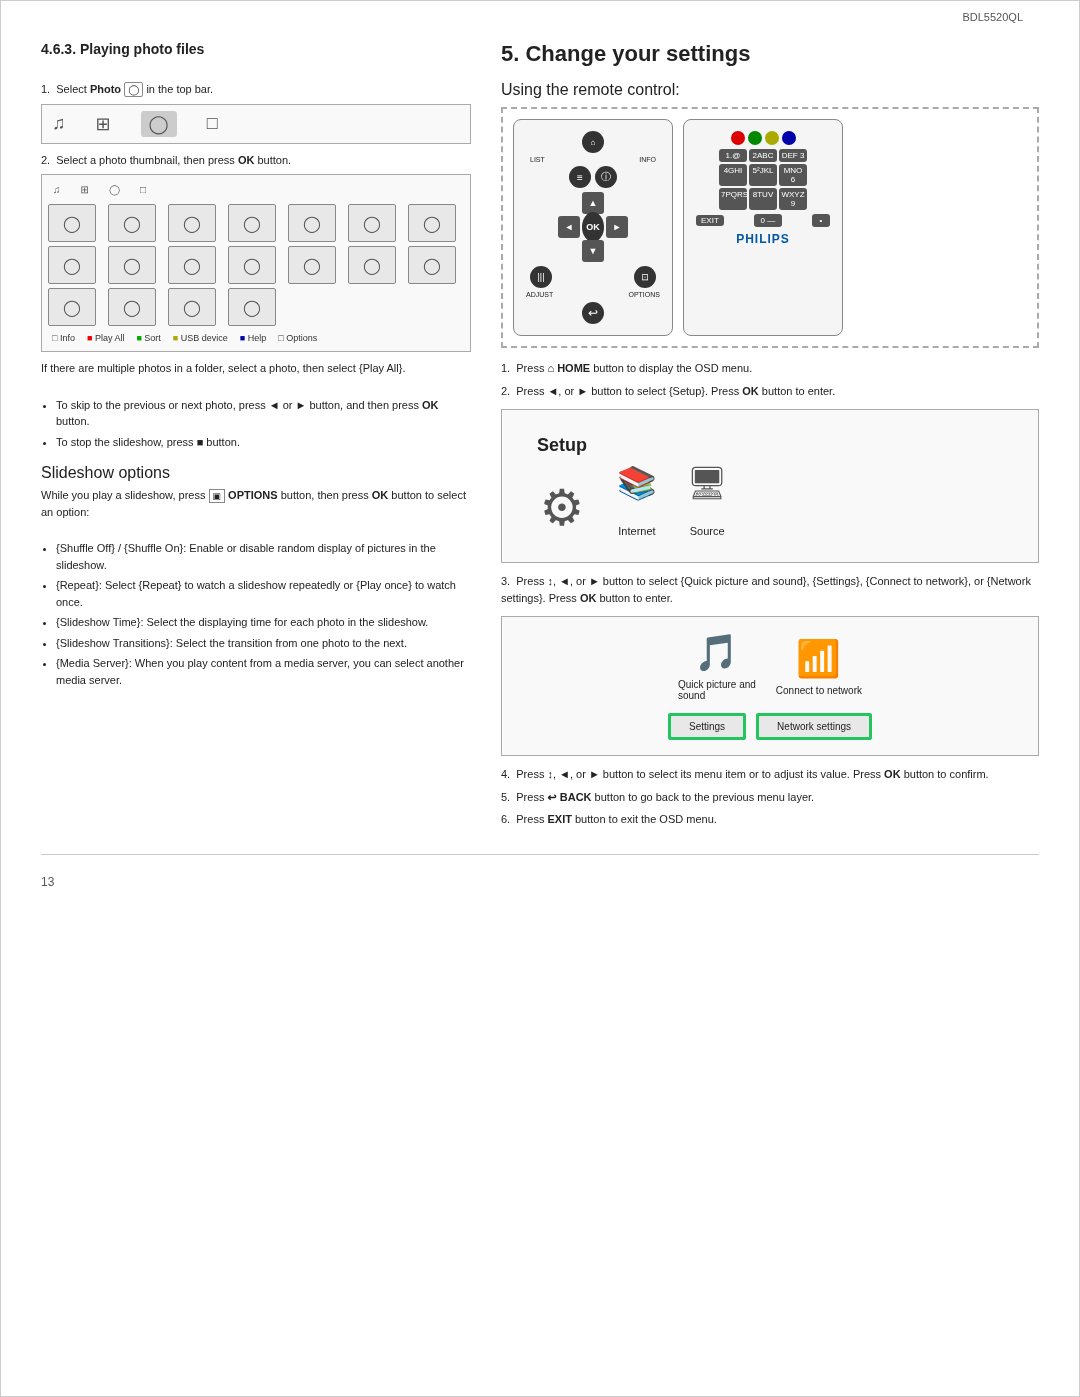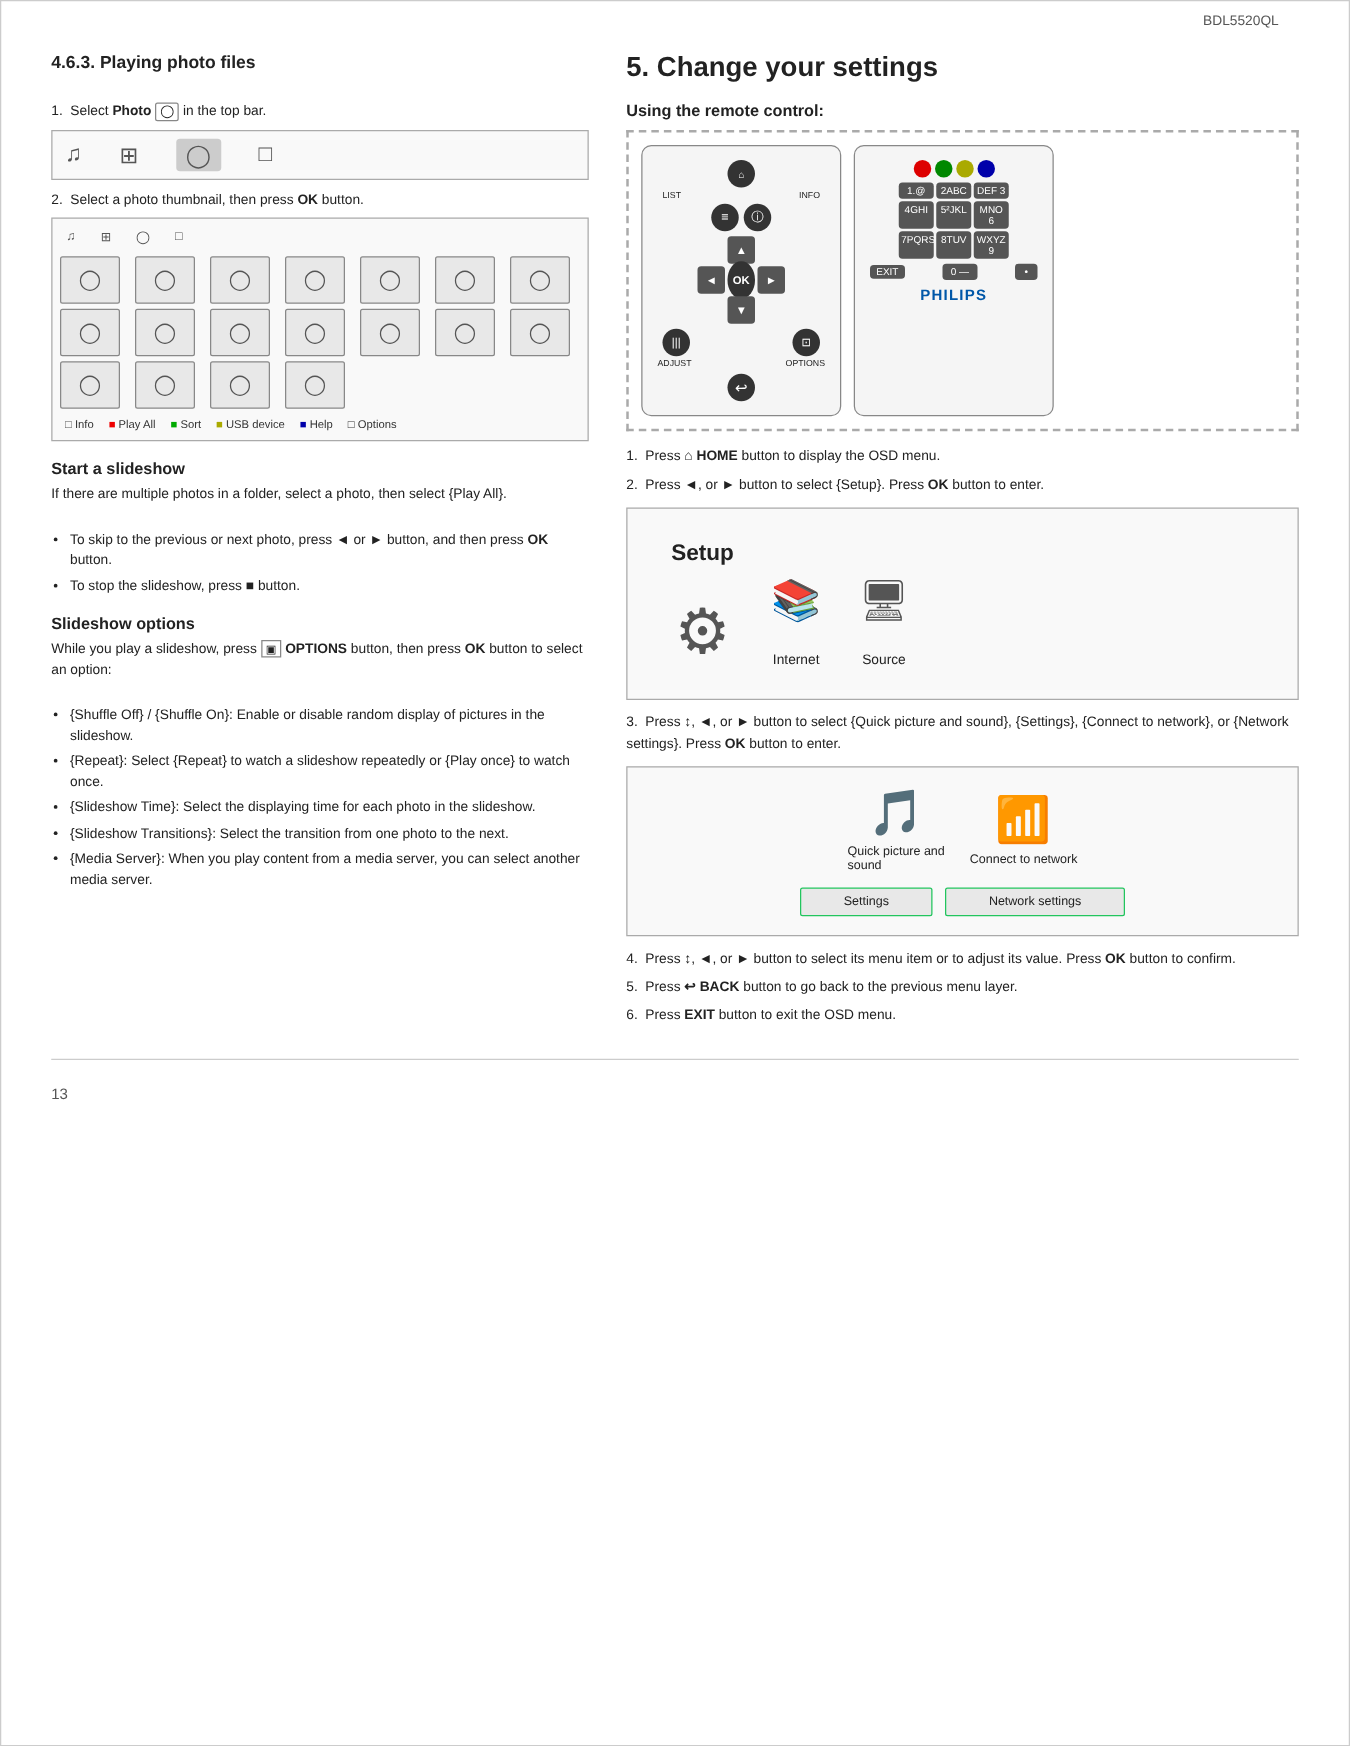--- a/index.html
+++ b/index.html
@@ -37,22 +37,22 @@
     }
     .right-col {
       flex: 1;
     }
     h2 {
       font-size: 14px;
       font-weight: bold;
       margin-bottom: 24px;
     }
     h3 {
-      font-size: 13px;
-      font-weight: bold;
+      font-size: 16px;
+      font-weight: normal;
       margin-top: 14px;
       margin-bottom: 5px;
     }
     h1.section-title {
       font-size: 22px;
       font-weight: bold;
       margin-bottom: 10px;
     }
     p { margin-bottom: 5px; line-height: 1.5; }
     ul { margin-left: 15px; margin-bottom: 8px; margin-top: 20px; }
@@ -265,22 +265,22 @@
     .sub-icon {
       font-size: 36px;
       color: #555;
     }
     .settings-buttons-row {
       display: flex;
       gap: 10px;
       justify-content: center;
     }
     .settings-btn {
-      border: 1px solid #22c55e;
-      padding: 5px 34px;
+      border: 3px solid #22c55e;
+      padding: 5px 18px;
       font-size: 10px;
       background: #e8e8e8;
       border-radius: 2px;
     }
 
     .divider-line {
       border: none;
       border-top: 1px solid #ccc;
       margin: 20px 0;
     }
@@ -352,21 +352,20 @@
         <div class="photo-bottom-bar">
           <span><span class="dot-info">□</span> Info</span>
           <span><span class="dot-red">■</span> Play All</span>
           <span><span class="dot-green">■</span> Sort</span>
           <span><span class="dot-yellow">■</span> USB device</span>
           <span><span class="dot-blue">■</span> Help</span>
           <span>□ Options</span>
         </div>
       </div>
 
-      <h3>Start a slideshow</h3>
       <p>If there are multiple photos in a folder, select a photo, then select {Play All}.</p>
       <ul>
         <li>To skip to the previous or next photo, press ◄ or ► button, and then press <span class="bold">OK</span> button.</li>
         <li>To stop the slideshow, press ■ button.</li>
       </ul>
 
       <h3>Slideshow options</h3>
       <p>While you play a slideshow, press <span style="border:1px solid #888;padding:1px 3px;font-size:9px;">▣</span> <span class="bold">OPTIONS</span> button, then press <span class="bold">OK</span> button to select an option:</p>
       <ul>
         <li>{Shuffle Off} / {Shuffle On}: Enable or disable random display of pictures in the slideshow.</li>

